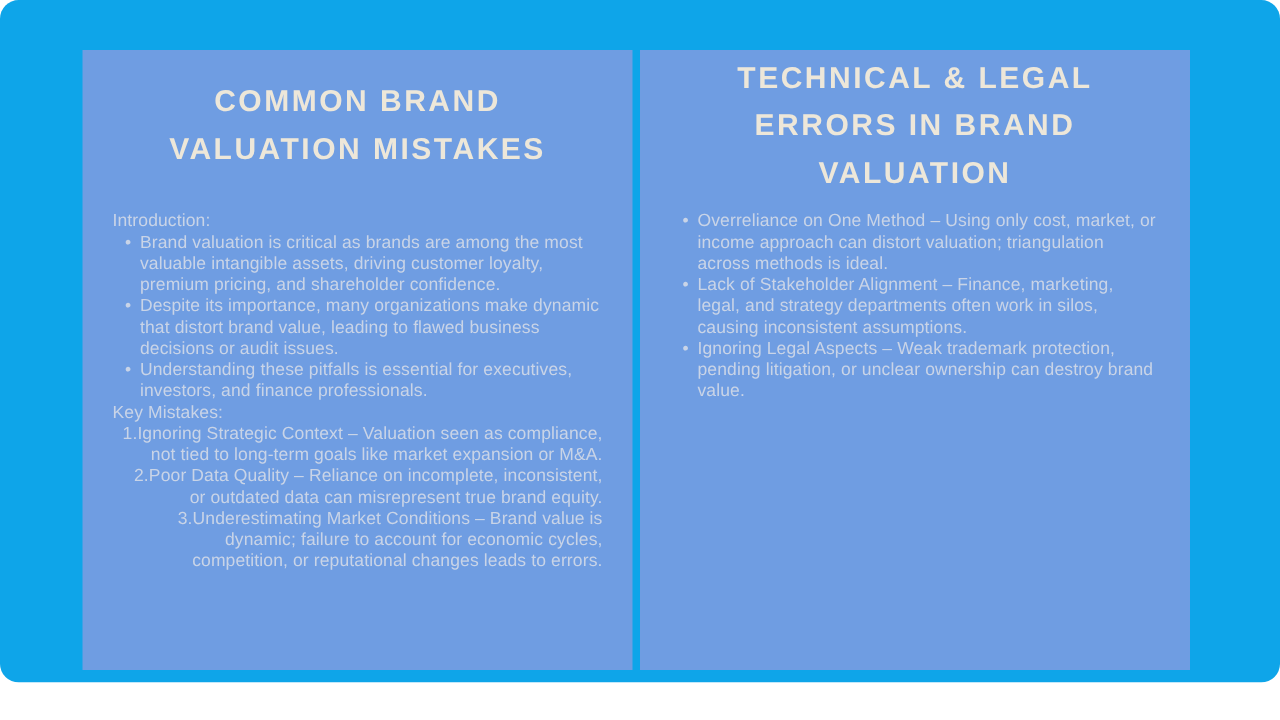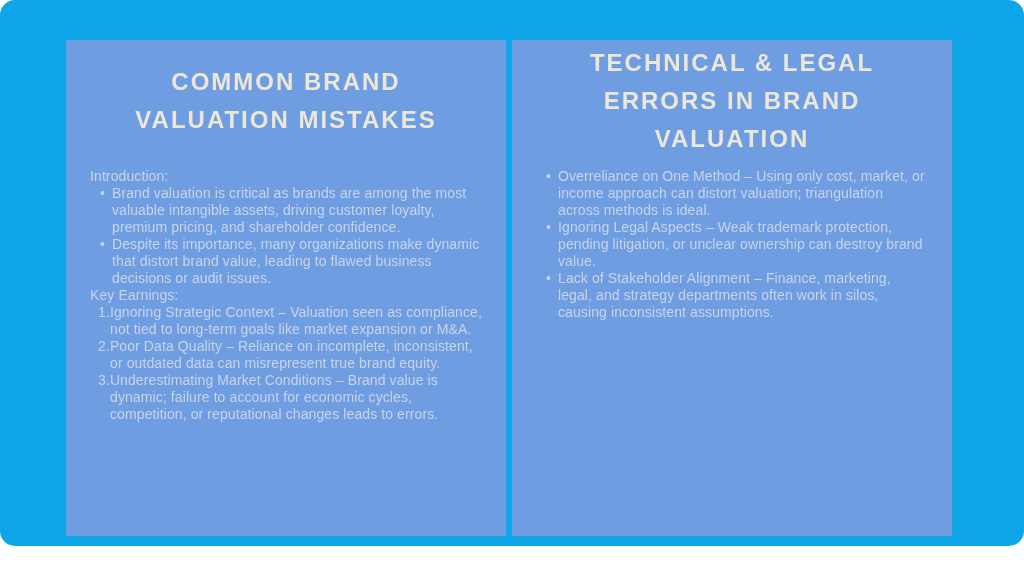--- a/index.html
+++ b/index.html
@@ -69,57 +69,59 @@
   ul.bullets li::before {
     content: "\2022";
     position: absolute;
     left: 10px;
     top: 0;
   }
   ol.numbers li {
     padding-left: 20px;
     text-indent: -12px;
     counter-increment: item;
+    text-align: right;
   }
   ol.numbers li::before {
     content: counter(item) ".";
   }
 </style>
 </head>
 <body>
 
 <div class="stage">
 
   <section class="card card-left">
     <div class="title-area">
       <h1 class="card-title">COMMON BRAND VALUATION MISTAKES</h1>
     </div>
     <div class="card-body">
       <p class="sec-heading">Introduction:</p>
       <ul class="bullets">
         <li>Brand valuation is critical as brands are among the most valuable intangible assets, driving customer loyalty, premium pricing, and shareholder confidence.</li>
         <li>Despite its importance, many organizations make dynamic that distort brand value, leading to flawed business decisions or audit issues.</li>
+        <li>Understanding these pitfalls is essential for executives, investors, and finance professionals.</li>
       </ul>
-      <p class="sec-heading">Key Earnings:</p>
+      <p class="sec-heading">Key Mistakes:</p>
       <ol class="numbers">
         <li>Ignoring Strategic Context – Valuation seen as compliance, not tied to long-term goals like market expansion or M&amp;A.</li>
         <li>Poor Data Quality – Reliance on incomplete, inconsistent, or outdated data can misrepresent true brand equity.</li>
         <li>Underestimating Market Conditions – Brand value is dynamic; failure to account for economic cycles, competition, or reputational changes leads to errors.</li>
       </ol>
     </div>
   </section>
 
   <section class="card card-right">
     <div class="title-area">
       <h1 class="card-title">TECHNICAL &amp; LEGAL ERRORS IN BRAND VALUATION</h1>
     </div>
     <div class="card-body">
       <ul class="bullets">
         <li>Overreliance on One Method – Using only cost, market, or income approach can distort valuation; triangulation across methods is ideal.</li>
       </ul>
       <ul class="bullets">
+        <li>Lack of Stakeholder Alignment – Finance, marketing, legal, and strategy departments often work in silos, causing inconsistent assumptions.</li>
         <li>Ignoring Legal Aspects – Weak trademark protection, pending litigation, or unclear ownership can destroy brand value.</li>
-        <li>Lack of Stakeholder Alignment – Finance, marketing, legal, and strategy departments often work in silos, causing inconsistent assumptions.</li>
       </ul>
     </div>
   </section>
 
 </div>
 
 </body></html>

